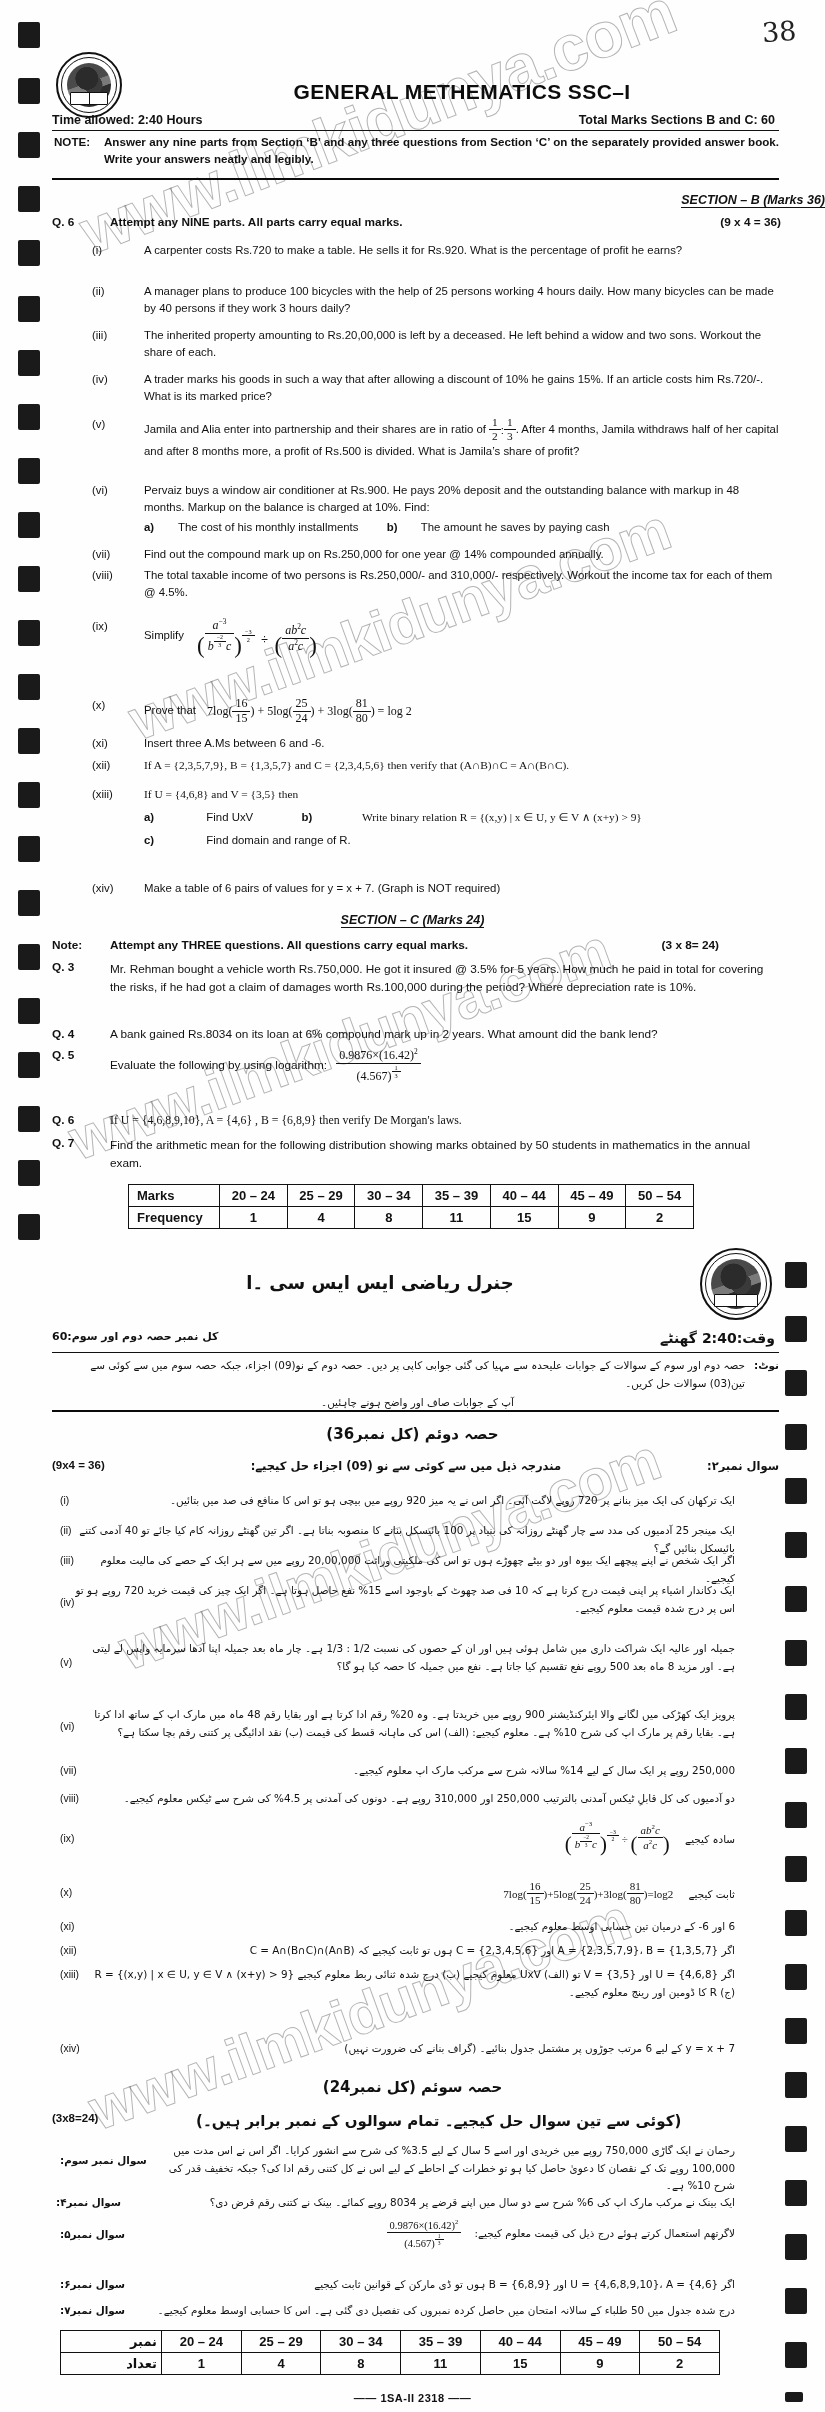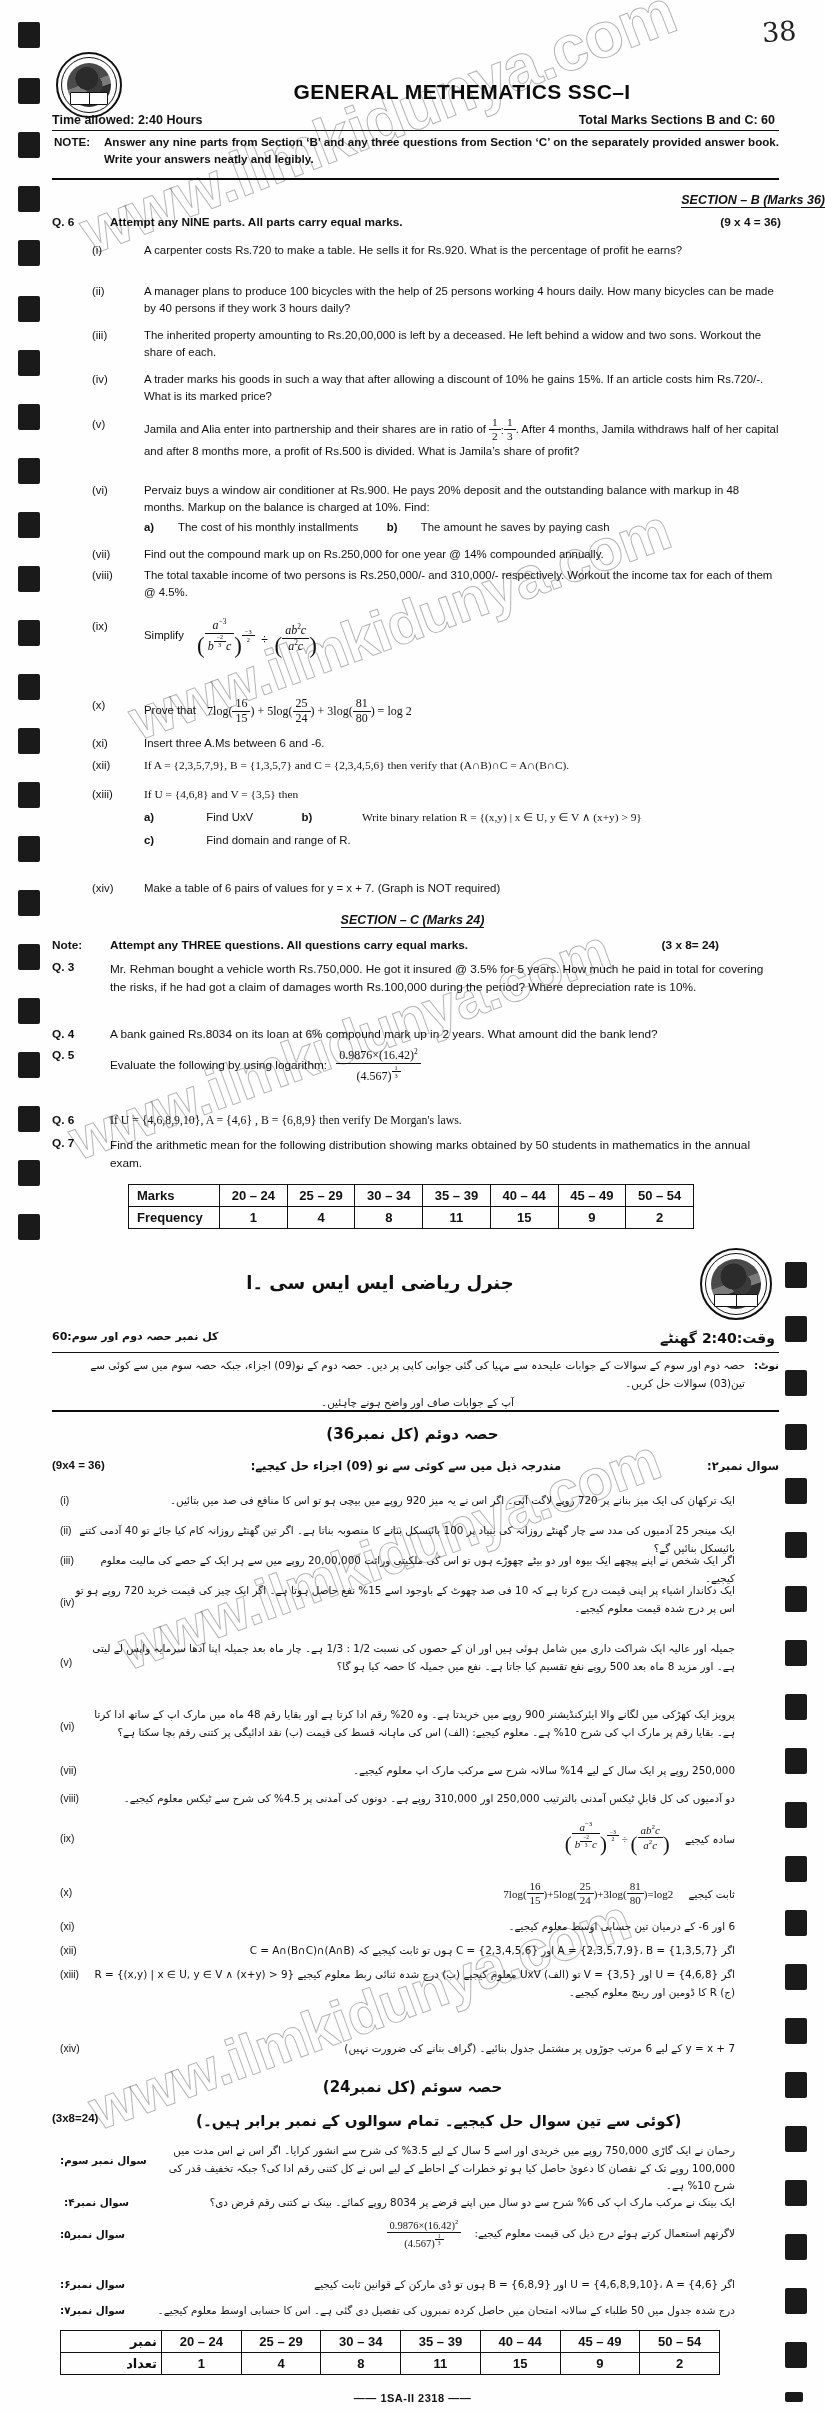--- a/index.html
+++ b/index.html
@@ -518,21 +518,21 @@
 
   <div class="u-row" style="left:52px;right:46px;top:2112px;">
     <span class="lsans" style="float:left;">(3x8=24)</span>
     <span style="display:block;text-align:center;font-size:15px;">(کوئی سے تین سوال حل کیجیے۔ تمام سوالوں کے نمبر برابر ہیں۔)</span>
   </div>
 
   <div class="u-part" style="left:60px;right:90px;top:2142px;text-align:right;">
     <span style="float:left;font-weight:700;margin-top:10px;">سوال نمبر سوم:</span>
     <span>رحمان نے ایک گاڑی 750,000 روپے میں خریدی اور اسے 5 سال کے لیے 3.5% کی شرح سے انشور کرایا۔ اگر اس نے اس مدت میں 100,000 روپے تک کے نقصان کا دعویٰ حاصل کیا ہو تو خطرات کے احاطے کے لیے اس نے کل کتنی رقم ادا کی؟ جبکہ تخفیف قدر کی شرح 10% ہے۔</span>
   </div>
-  <div class="u-part" style="left:64px;right:90px;top:2194px;text-align:right;">
+  <div class="u-part" style="left:56px;right:90px;top:2194px;text-align:right;">
     <span style="float:left;font-weight:700;">سوال نمبر۴:</span>
     <span>ایک بینک نے مرکب مارک اپ کی 6% شرح سے دو سال میں اپنے قرضے پر 8034 روپے کمائے۔ بینک نے کتنی رقم قرض دی؟</span>
   </div>
   <div class="u-part" style="left:60px;right:90px;top:2218px;text-align:right;">
     <span style="float:left;font-weight:700;margin-top:8px;">سوال نمبر۵:</span>
     <span>لاگرتھم استعمال کرتے ہوئے درج ذیل کی قیمت معلوم کیجیے:</span>
     <span class="ltr mn" style="margin-right:10px;font-size:10.5px;">
       <span class="frac" style="vertical-align:-.9em">
         <span class="num">0.9876×(16.42)<sup class="e">2</sup></span>
         <span class="den">(4.567)<sup class="e"><span class="frac" style="font-size:.85em"><span class="num">1</span><span class="den">3</span></span></sup></span>

